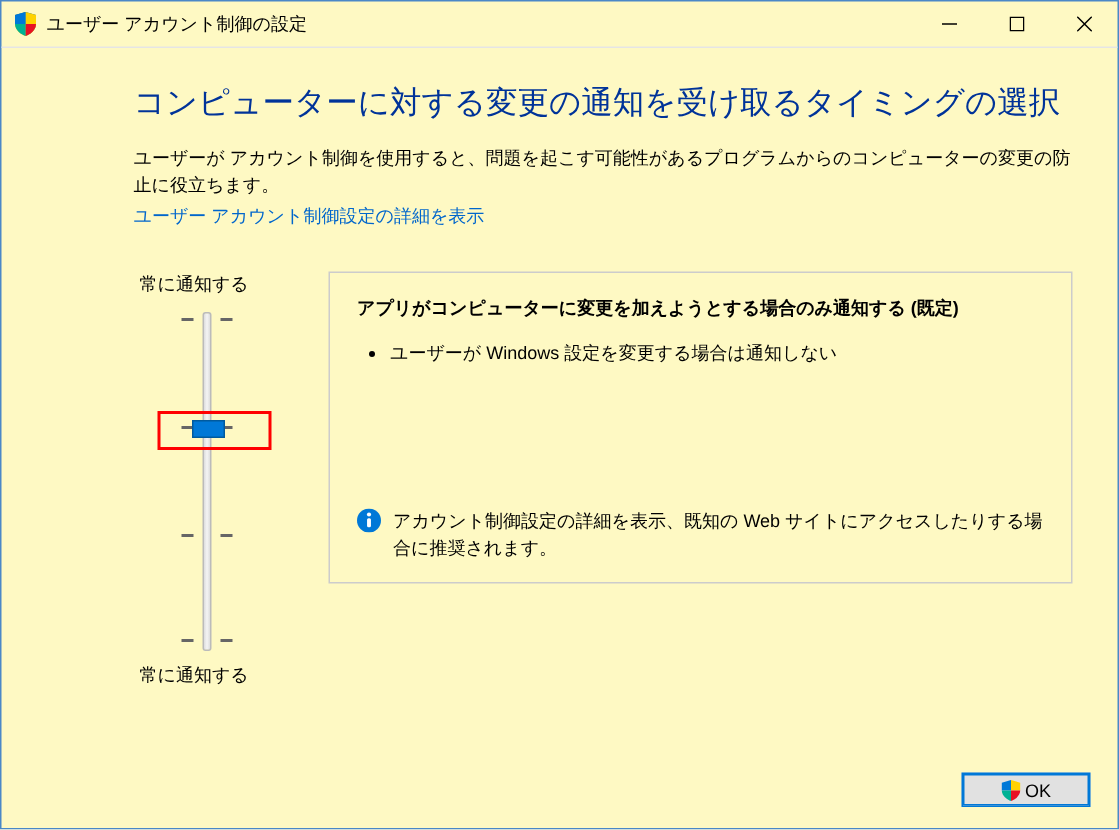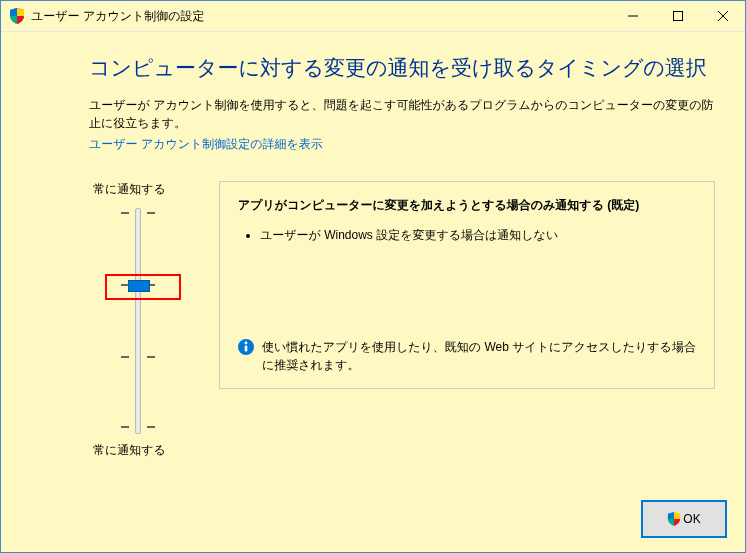--- a/index.html
+++ b/index.html
@@ -27,21 +27,21 @@
   .highlight{position:absolute;border:2px solid #ff0000;left:0px;width:72px;height:22px;}
   .info-col{flex:1;margin-left:10px;}
   .info-box{border:1px solid #ccc;padding:14px 18px 28px 18px;min-height:208px;box-sizing:border-box;position:relative;}
   .info-title{font-weight:bold;margin-bottom:12px;line-height:1.5;}
   ul.bullets{margin:0 0 0 4px;padding-left:18px;}
   ul.bullets li{margin-bottom:6px;line-height:1.6;}
   .reco{position:absolute;bottom:14px;left:18px;right:18px;display:flex;}
   .reco .icon{width:16px;height:16px;flex:none;margin-right:8px;margin-top:1px;}
   .reco .txt{flex:1;line-height:1.5;}
   .button-row{position:absolute;bottom:14px;right:18px;display:flex;gap:8px;}
-  .btn{min-width:86px;height:38px;border:1px solid #adadad;background:#e1e1e1;display:flex;align-items:center;justify-content:center;padding:0 10px;box-sizing:border-box;font-family:inherit;font-size:12px;}
+  .btn{min-width:86px;height:23px;border:1px solid #adadad;background:#e1e1e1;display:flex;align-items:center;justify-content:center;padding:0 10px;box-sizing:border-box;font-family:inherit;font-size:12px;}
   .btn.default{border:1px solid #0078d7;box-shadow:0 0 0 1px #0078d7 inset;}
   .btn .shield-sm{width:14px;height:14px;margin-right:2px;}
 </style>
 </head>
 <body>
 
 <div class="window">
 
   <div class="titlebar">
     <span class="shield">
@@ -106,21 +106,21 @@
             <li>ユーザーが Windows 設定を変更する場合は通知しない</li>
           </ul>
           <div class="reco">
             <span class="icon">
               <svg viewBox="0 0 16 16">
                   <circle cx="8" cy="8" r="8" fill="#0078d7"></circle>
                   <circle cx="8" cy="4" r="1.4" fill="#fff"></circle>
                   <rect x="6.7" y="6.5" width="2.6" height="6" rx="1" fill="#fff"></rect>
                 </svg>
             </span>
-            <span class="txt">使い慣れたアプリを使用したり、既知の Web サイトにアクセスしたりする場合に推奨されます。</span>
+            <span class="txt">アカウント制御設定の詳細を表示、既知の Web サイトにアクセスしたりする場合に推奨されます。</span>
           </div>
         </div>
       </div>
     </div>
   </div>
 
   <div class="button-row">
     <button class="btn default">
       <span class="shield-sm">
         <svg viewBox="0 0 16 16">

